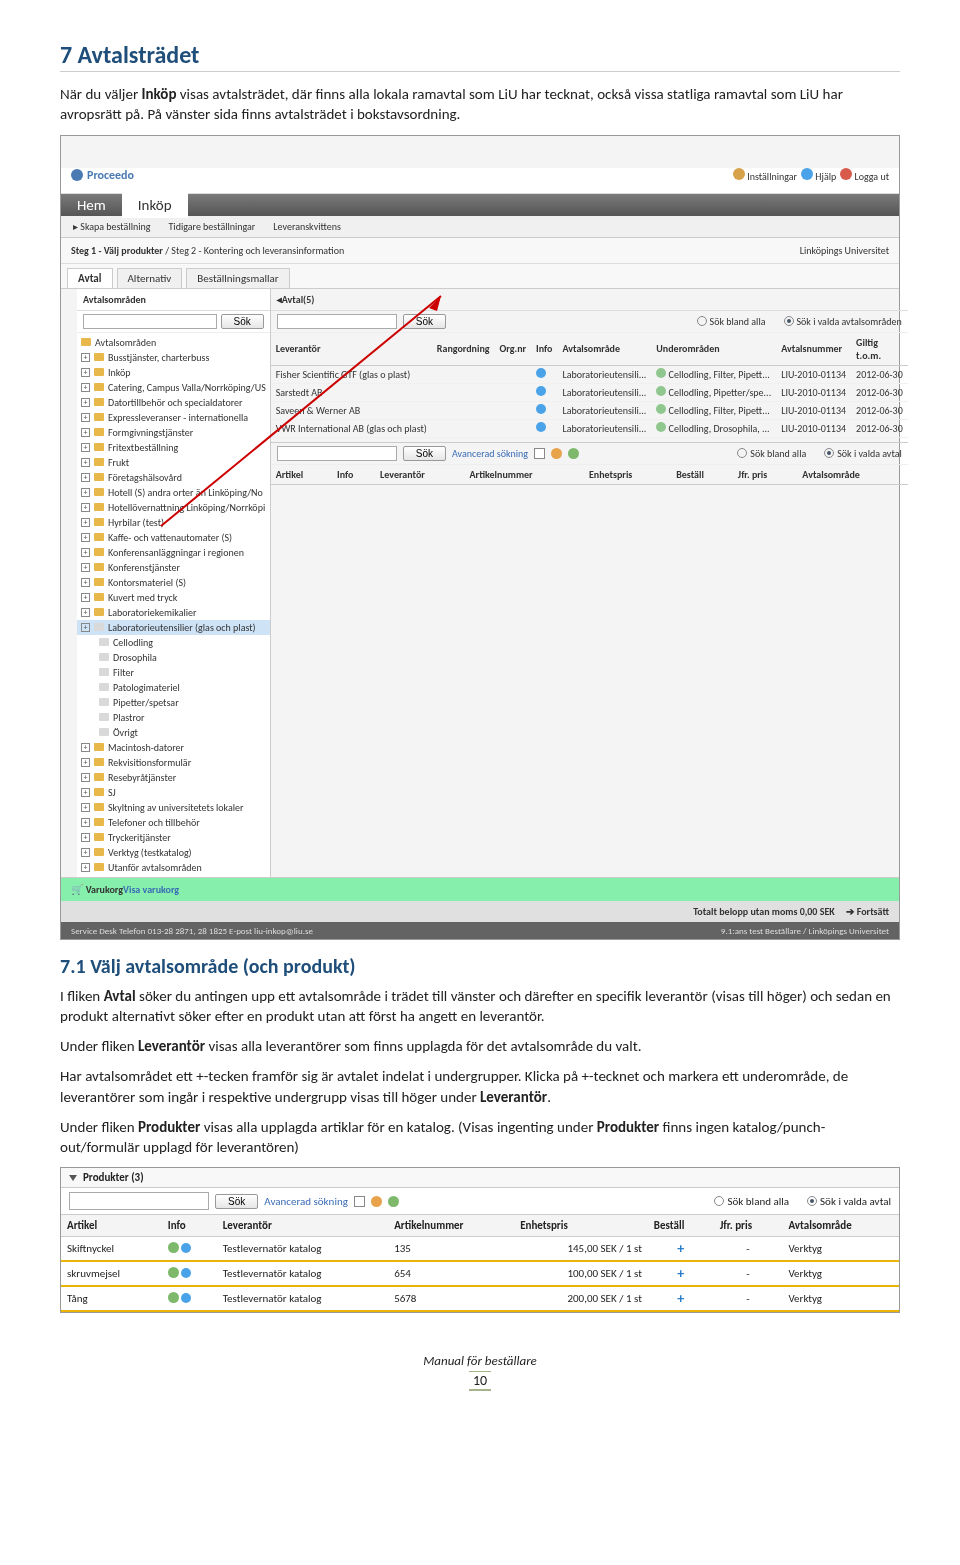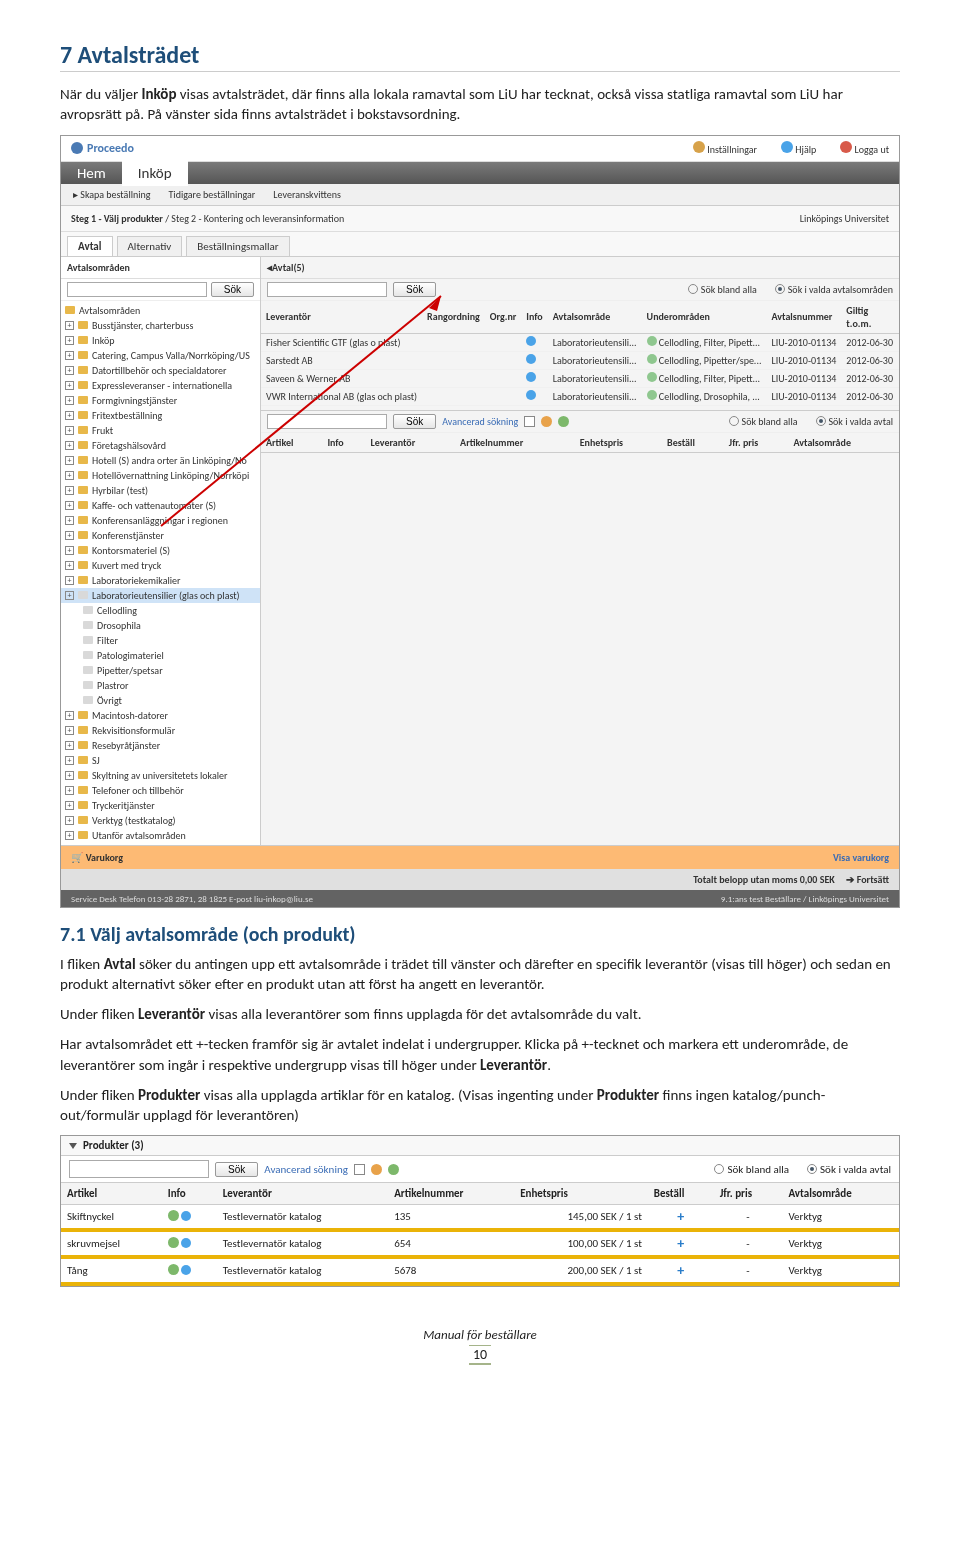--- a/index.html
+++ b/index.html
@@ -3,34 +3,34 @@
 <meta charset="utf-8">
 <style>
   * { box-sizing: border-box; margin: 0; padding: 0; }
   body { font-family: Calibri, Arial, sans-serif; background: #fff; width: 960px; margin: 0 auto; color: #222; }
   .page { padding: 40px 60px 20px 60px; }
   .heading1 { font-size: 24px; font-weight: bold; color: #1e4e79; border-bottom: 1px solid #ccc; padding-bottom: 2px; margin-bottom: 12px; }
   .heading2 { font-size: 20px; font-weight: bold; color: #1e4e79; margin-top: 14px; margin-bottom: 8px; }
   .para { font-size: 15px; line-height: 1.35; margin-bottom: 10px; }
   .bold { font-weight: bold; }
   .screenshot1 { border: 1px solid #999; margin: 8px 0 14px 0; background: #f4f4f4; font-size: 10px; color: #333; }
-  .app-topbar { background: #fff; height: 26px; display: flex; align-items: center; justify-content: flex-end; gap: 24px; padding: 0 10px; border-bottom: 1px solid #ddd; }
+  .app-topbar { background: #fff; height: 26px; display: flex; align-items: flex-start; justify-content: flex-end; gap: 4px; padding: 0 10px; border-bottom: 1px solid #ddd; margin-top: 32px; }
   .app-topbar .brand { margin-right: auto; display: flex; align-items: center; gap: 4px; color: #4a7ab4; font-weight: bold; font-size: 12px; }
   .dot-icon { width: 12px; height: 12px; border-radius: 50%; display: inline-block; }
   .menu-bar { background: linear-gradient(#7a7a7a,#555); height: 22px; display: flex; align-items: center; }
   .menu-tab { color: #fff; padding: 4px 16px; font-size: 15px; }
   .menu-tab.active { background: #fff; color: #333; }
   .submenu { background: #f0f0f0; height: 22px; display: flex; align-items: center; gap: 18px; padding: 0 12px; border-bottom: 1px solid #ccc; }
   .step-bar { background: #f8f8f8; padding: 6px 10px; border-bottom: 1px solid #ddd; display:flex; justify-content:space-between; }
   .step-bold { font-weight: bold; }
   .tab-row { display: flex; gap: 4px; padding: 4px 6px 0 6px; background:#f8f8f8; }
   .tab { padding: 3px 10px; background: #f0f0f0; border: 1px solid #ccc; border-bottom: none; font-size: 11px; }
   .tab.active { background: #fff; font-weight: bold; }
   .panel-body { display: flex; border-top: 1px solid #ccc; }
-  .tree-pane { width: 200px; border-right: 1px solid #ccc; background: #fff; }
+  .tree-pane { width: 200px; border-right: 1px solid #ccc; background: #fff; margin-left: 16px; }
   .tree-head { padding: 4px 6px; font-weight: bold; border-bottom: 1px solid #ddd; }
   .search-row { display: flex; align-items: center; gap: 4px; padding: 3px 6px; border-bottom: 1px solid #eee; }
   .mini-input { height: 15px; border: 1px solid #aaa; flex: 1; background:#fff; }
   .mini-btn { padding: 1px 12px; border: 1px solid #999; background: linear-gradient(#fff,#e6e6e6); border-radius: 2px; font-size: 10px; }
   .tree-list { padding: 2px 0; }
   .tree-item { display: flex; align-items: center; gap: 4px; padding: 1px 4px; white-space: nowrap; overflow: hidden; }
   .tree-plus { width: 9px; height: 9px; border: 1px solid #888; display: inline-flex; align-items: center; justify-content: center; font-size: 8px; line-height: 1; color:#555; }
   .folder-icon { width: 10px; height: 8px; background: #e8b84a; display:inline-block; border-radius:1px; }
   .folder-icon.sub { background:#d9d9d9; }
   .tree-item.sel { background: #cfe3f7; }
@@ -39,33 +39,33 @@
   .sup-search { display: flex; align-items: center; gap: 6px; padding: 3px 6px; border-bottom: 1px solid #eee; }
   .radio-wrap { display:inline-flex; align-items:center; gap:3px; margin-left:12px; }
   .radio { width:10px; height:10px; border:1px solid #888; border-radius:50%; display:inline-block; }
   .radio.on::after{content:"";display:block;width:4px;height:4px;background:#456;border-radius:50%;margin:2px;}
   .sup-table { width: 100%; border-collapse: collapse; }
   .sup-table th { text-align: left; font-weight: bold; padding: 3px 5px; border-bottom: 1px solid #ccc; font-size: 10px; }
   .sup-table td { padding: 2px 5px; font-size: 10px; border-bottom: 1px solid #f0f0f0; white-space:nowrap; overflow:hidden; }
   .info-dot{width:10px;height:10px;border-radius:50%;background:#4aa3e8;display:inline-block;}
   .mag-dot{width:10px;height:10px;border-radius:50%;background:#8fc78f;display:inline-block;}
   .prod-section { border-top: 1px solid #ccc; margin-top:4px; }
-  .cart-bar { background: #fdba74; border-top: 1px solid #ccc; padding: 5px 10px; display: flex; justify-content: space-between; font-weight:bold; }
+  .cart-bar { background: #86efac; border-top: 1px solid #ccc; padding: 5px 10px; display: flex; font-weight:bold; }
   .blue-link{color:#3a6cb5;}
   .total-bar { background: #e0e0e0; padding: 4px 10px; text-align:right; font-weight:bold; }
   .footer-bar { background:#636363; color:#ddd; padding:3px 10px; display:flex; justify-content:space-between; font-size:9px; }
   .arrow-line { position: relative; }
   .arrow-svg { position:absolute; top:0; left:0; pointer-events:none; }
   .screenshot2 { border:1px solid #999; margin:8px 0; font-size:11px; }
   .s2-head { display:flex; align-items:center; padding:3px 8px; gap:6px; font-weight:bold; background:#f8f8f8; border-bottom:1px solid #ccc;}
   .s2-tri { display:inline-block; width:0;height:0;border-left:4px solid transparent;border-right:4px solid transparent;border-top:6px solid #555;}
   .s2-search { display:flex; align-items:center; gap:6px; padding:4px 8px; border-bottom:1px solid #ccc; background:#fff;}
   .s2-table { width:100%; border-collapse:collapse; }
   .s2-table th { text-align:left; font-weight:bold; padding:4px 6px; border-bottom:1px solid #ccc; font-size:11px; background:#f4f4f4;}
-  .s2-table td { padding:3px 6px; font-size:11px; border-bottom:4px solid #eab308;}
+  .s2-table td { padding:3px 6px; font-size:11px; border-bottom:2px solid #eab308;}
   .plus-icon{color:#2a7dca;font-weight:bold;font-size:14px;}
   .page-footer { text-align:center; margin-top:40px; font-size:13px; font-style:italic; }
   .page-num { text-align:center; font-size:14px; margin-top:4px; }
   .page-num span { border-bottom:2px solid #a5b48a; border-top:1px solid #a5b48a; padding:0 4px;}
   .chk{width:11px;height:11px;border:1px solid #888;display:inline-block;background:#fff;}
   .green-dot{width:11px;height:11px;border-radius:50%;background:#7db86b;display:inline-block;}
   .orange-dot{width:11px;height:11px;border-radius:50%;background:#e8a24a;display:inline-block;}
 </style>
 </head>
 <body>

